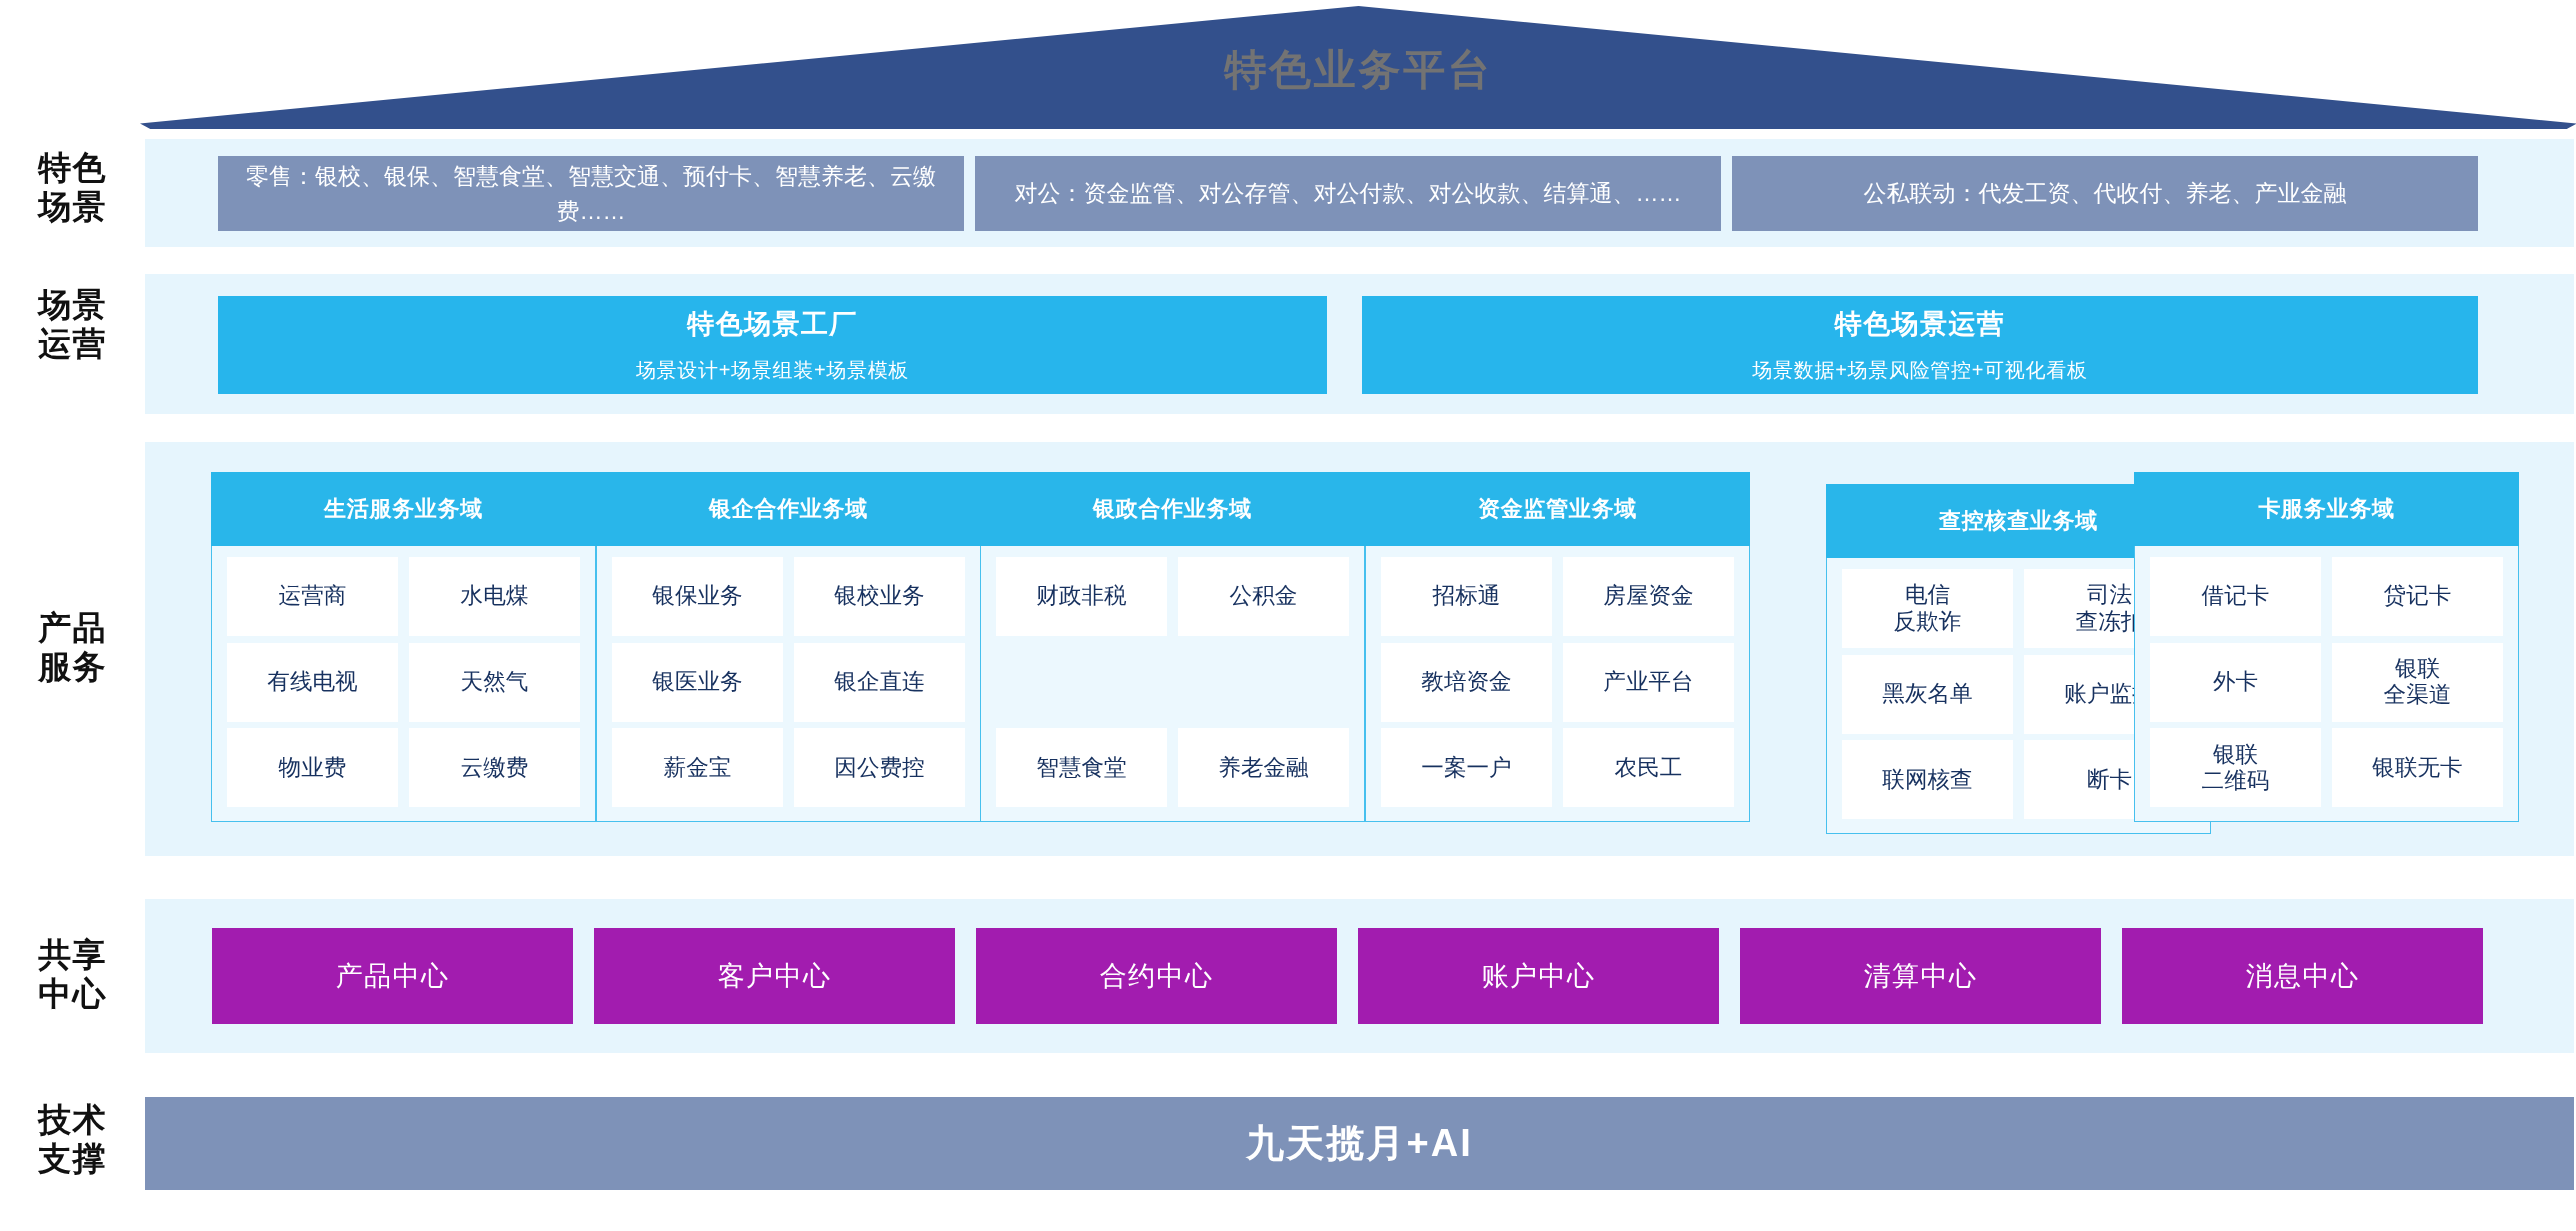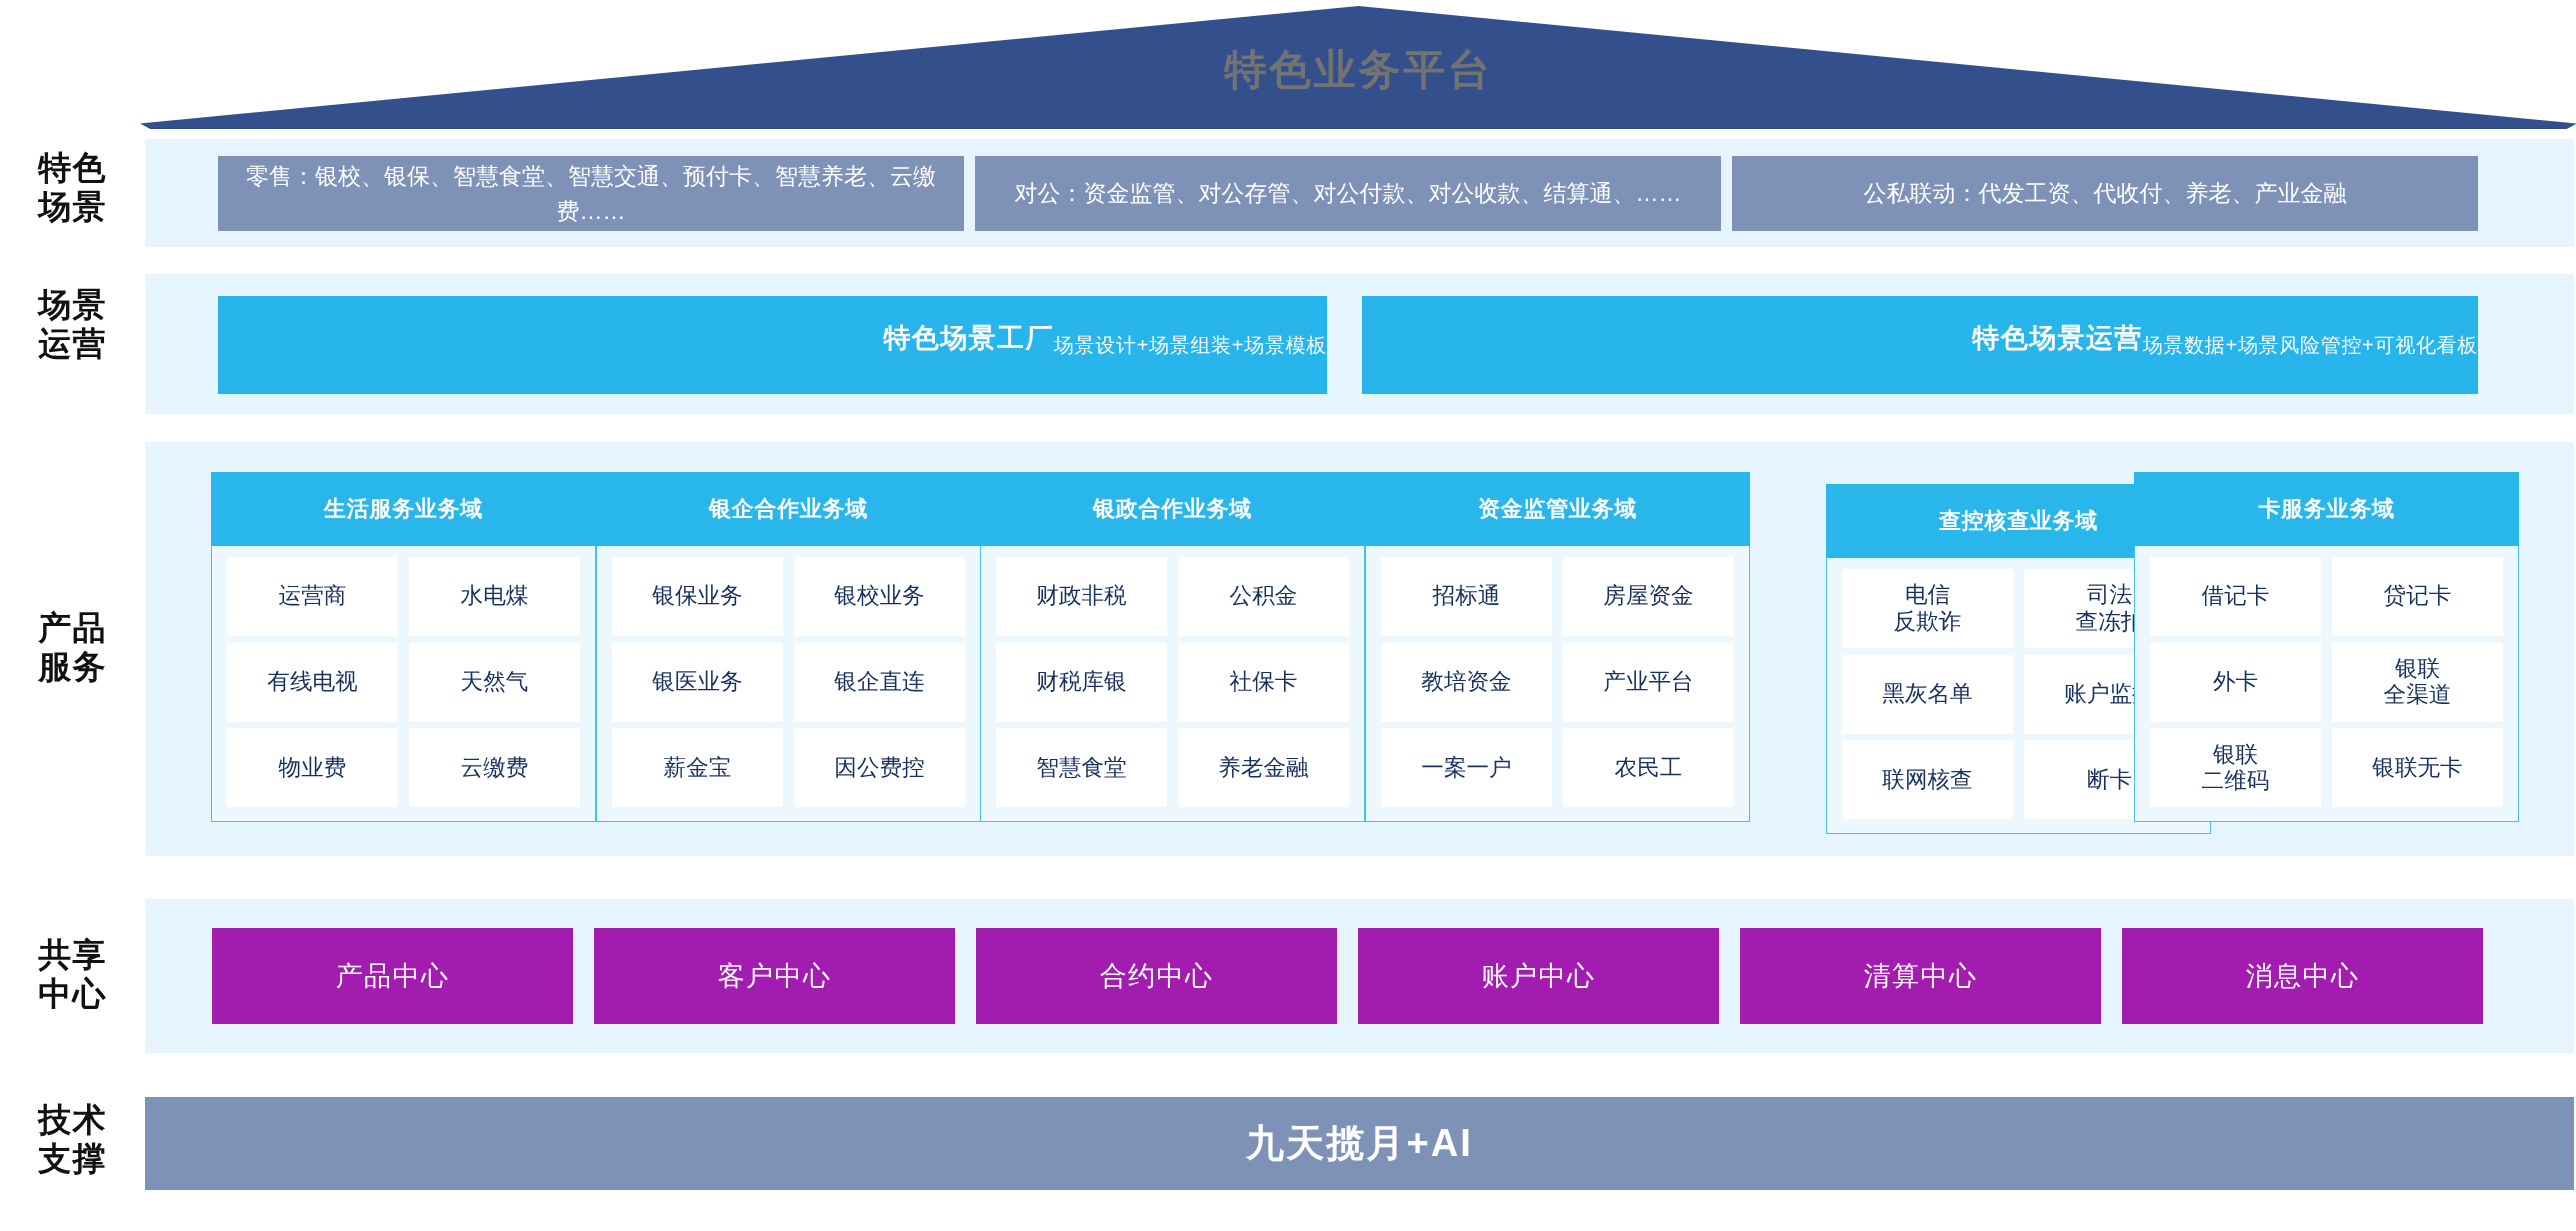--- a/index.html
+++ b/index.html
@@ -69,23 +69,23 @@
     justify-content: center;
     padding: 5.5px 18px;
   }
 
   
   .ops-box {
     position: absolute;
     background: #27b5ec;
     color: #ffffff;
     display: flex;
-    flex-direction: row;
-    align-items: center;
-    justify-content: flex-end;
+    flex-direction: column;
+    align-items: center;
+    justify-content: center;
   }
   .ops-title {
     font-size: 27px;
     font-weight: bold;
     letter-spacing: 1.4px;
     margin-bottom: 15px;
   }
   .ops-sub {
     font-size: 20px;
     letter-spacing: 0.7px;
@@ -252,24 +252,20 @@
   </div>
 
   <div class="domain-card" style="left:980px;">
     <div class="domain-head">银政合作业务域</div>
     <div class="domain-body">
       <div class="domain-row">
         <div class="domain-cell">财政非税</div>
         <div class="domain-cell">公积金</div>
       </div>
       <div class="domain-row">
-        <div class="domain-cell">财税库银</div>
-        <div class="domain-cell">社保卡</div>
-      </div>
-      <div class="domain-row">
         <div class="domain-cell">智慧食堂</div>
         <div class="domain-cell">养老金融</div>
       </div>
     </div>
   </div>
 
   <div class="domain-card" style="left:1365px;">
     <div class="domain-head">资金监管业务域</div>
     <div class="domain-body">
       <div class="domain-row">

